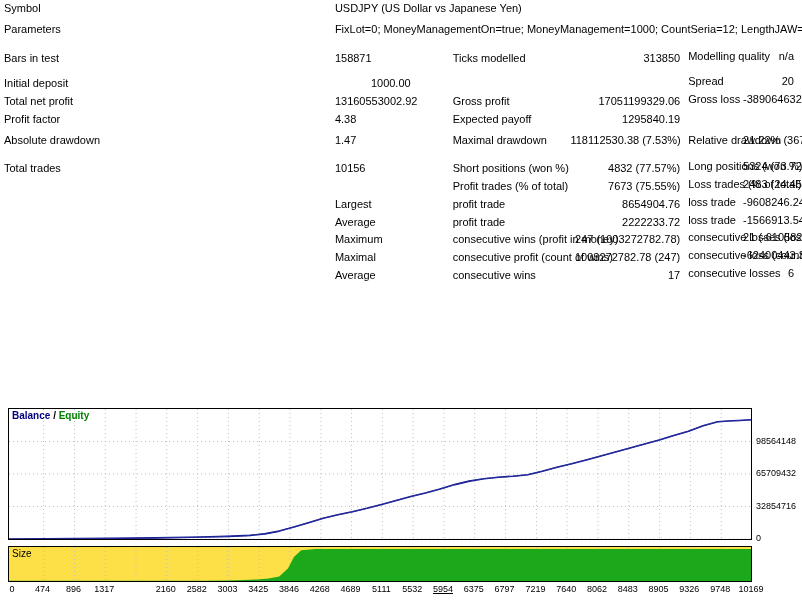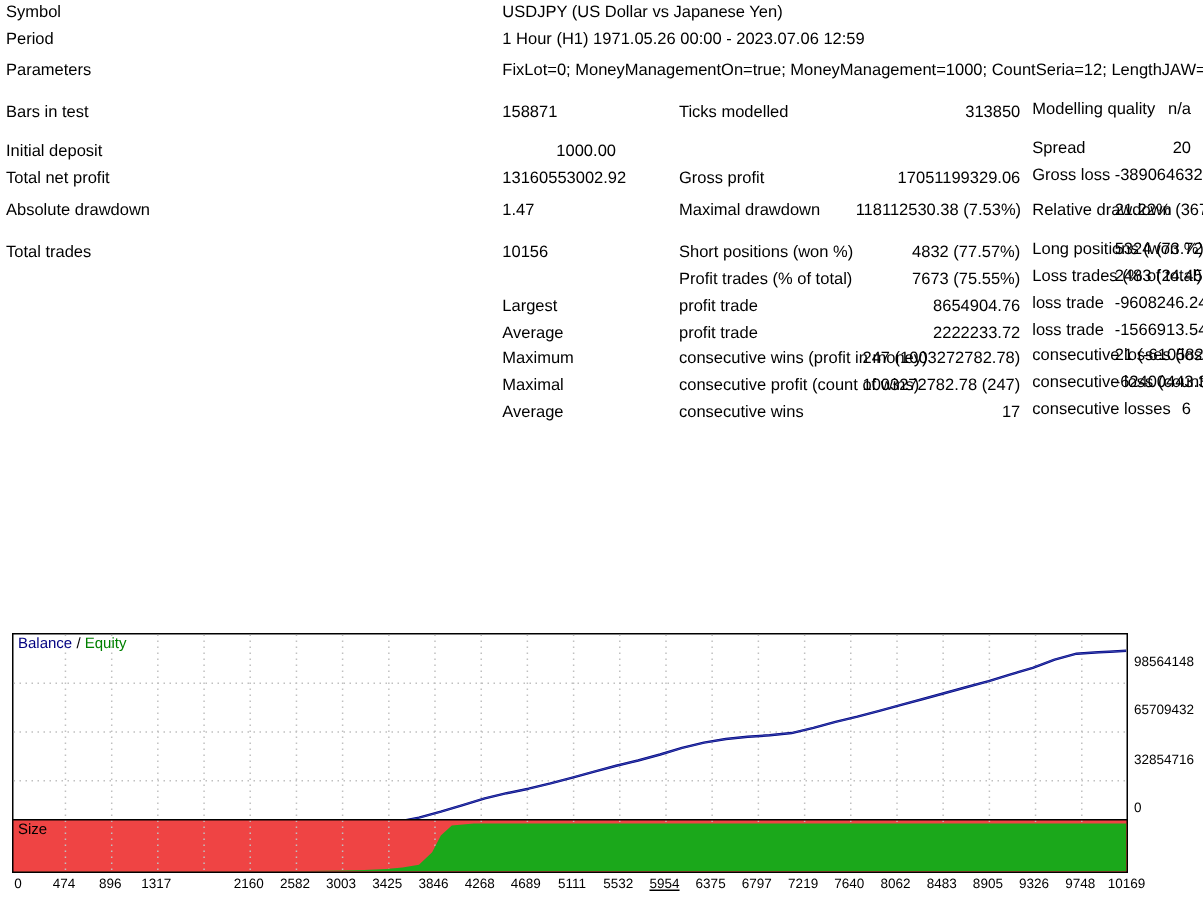--- a/index.html
+++ b/index.html
@@ -48,36 +48,37 @@
   .charts {
     position: absolute;
     left: 0;
     top: 406px;
     width: 802px;
     height: 194px;
   }
   .balance-pane {
     position: absolute;
     left: 8px;
-    top: 16px;
+    top: 2px;
     width: 744px;
     height: 132px;
     border: 1px solid #000000;
     background: #ffffff;
     box-sizing: border-box;
     overflow: hidden;
+    font-weight: bold;
   }
   .size-pane {
     position: absolute;
     left: 8px;
     top: 140px;
     width: 744px;
     height: 36px;
     border: 1px solid #000000;
-    background: #ef4444;
+    background: #fde047;
     box-sizing: border-box;
     overflow: hidden;
   }
   .pane-legend {
     position: absolute;
     left: 3px;
     top: 1px;
     font-size: 10px;
     z-index: 5;
     white-space: nowrap;
@@ -120,24 +121,20 @@
 </style>
 </head>
 <body>
 
 <table class="report">
   <tbody>
       <tr>
     <td class="c-lbl">Symbol</td>
     <td class="c-val2" colspan="4" style="text-align:left">USDJPY (US Dollar vs Japanese Yen)</td>
   </tr>
-  <tr>
-    <td class="c-lbl">Period</td>
-    <td colspan="4" style="text-align:left">1 Hour (H1) 1971.05.26 00:00 - 2023.07.06 12:59</td>
-  </tr>
   <tr class="tall">
     <td class="c-lbl" style="vertical-align:middle">Parameters</td>
     <td colspan="4" class="params-cell" style="text-align:left">FixLot=0; MoneyManagementOn=true; MoneyManagement=1000; CountSeria=12; LengthJAW=10; LengthTEETH=16; LengthLIPS=4; LengthDECVIATION=0.24; CountWARP=100; StopLoss=1000; TakeProfit=1000; vStopLoss=10; vTakeProfit=10; trStart=0; trStop=0; MagicNumber=12358;</td>
   </tr>
   <tr class="spacer-row">
         <td colspan="5"></td>
       </tr>
   <tr>
     <td class="c-lbl">Bars in test</td>
     <td class="c-val">158871</td>
@@ -181,20 +178,27 @@
     <td style="padding:0">
       <table style="width:100%;border-collapse:collapse;table-layout:fixed">
         <tbody>
               <tr>
           <td style="text-align:left;padding:0 4px;font-size:11px;white-space:nowrap">Gross loss</td>
           <td style="text-align:right;padding:0 8px 0 0;font-size:11px;white-space:nowrap">-3890646326.14</td>
         </tr>
       </tbody>
           </table>
     </td>
+  </tr>
+  <tr>
+    <td class="c-lbl">Profit factor</td>
+    <td class="c-val">4.38</td>
+    <td class="c-lbl2">Expected payoff</td>
+    <td class="c-val2">1295840.19</td>
+    <td></td>
   </tr>
   <tr class="tall">
     <td class="c-lbl wide" style="vertical-align:middle">Absolute drawdown</td>
     <td class="c-val" style="vertical-align:middle">1.47</td>
     <td class="c-lbl2" style="vertical-align:middle">Maximal drawdown</td>
     <td class="c-val2" style="vertical-align:middle">118112530.38 (7.53%)</td>
     <td style="vertical-align:middle;padding:0">
       <table style="width:100%;border-collapse:collapse;table-layout:fixed">
         <tbody>
               <tr>

